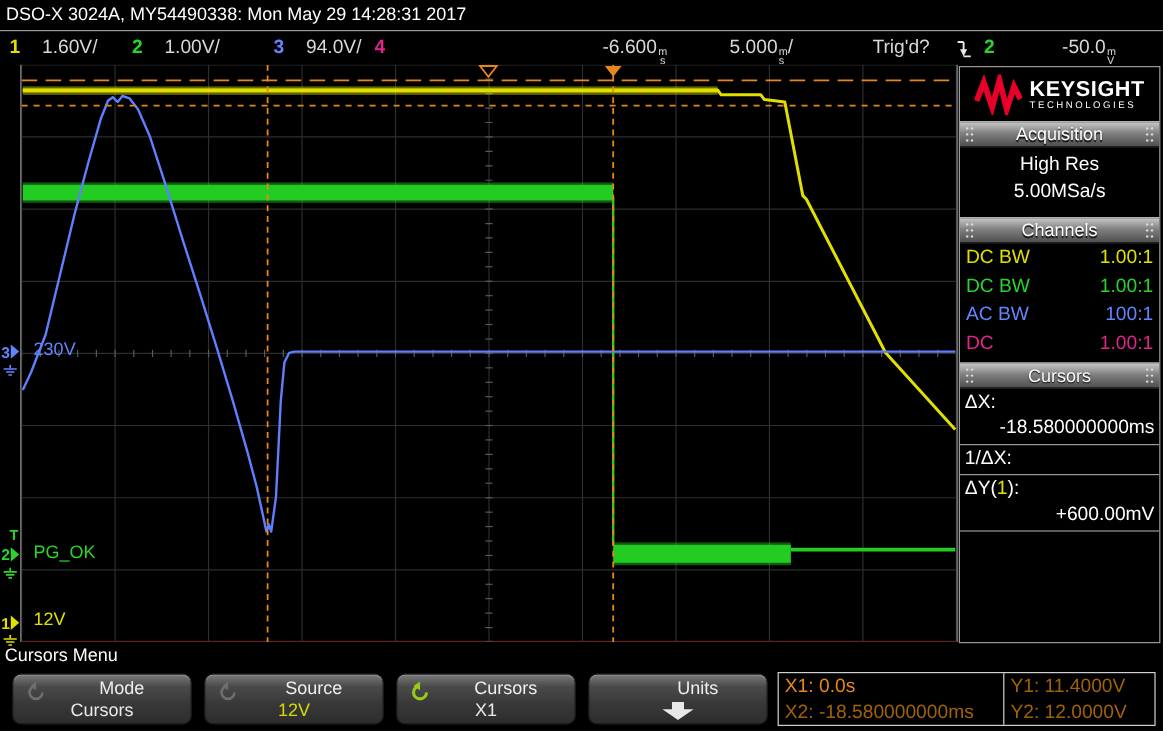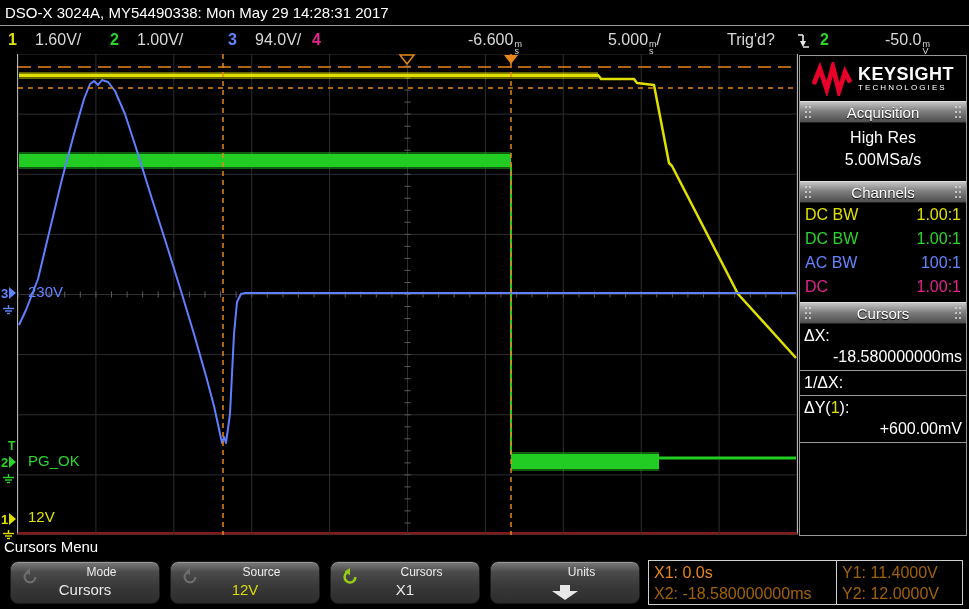--- a/index.html
+++ b/index.html
@@ -18,21 +18,21 @@
   .status-bar span.item { position:absolute; top:4px; white-space:nowrap; }
   .chnum { font-weight:bold; }
   .c1 { color:#e0e000; } .c2 { color:#2bd42b; } .c3 { color:#6285ff; } .c4 { color:#e0258c; }
   .ustack { display:inline-flex; flex-direction:column; font-size:9px; line-height:7px;
             vertical-align:-2px; margin-left:1px; }
 
   
   .main { position:absolute; top:54px; left:0; width:969px; height:482px; }
   .grid-area { position:absolute; left:17px; top:0; width:781px; height:481px;
                border-left:1px solid #b4b4b4; border-right:1px solid #b4b4b4;
-               border-bottom:3px solid #7f1d1d; background:#000; }
+               border-bottom:1px solid #7f1d1d; background:#000; }
   .grid-area svg { display:block; }
   .wave-label { position:absolute; font-size:15px; white-space:nowrap; }
   .chmark { position:absolute; left:1px; font-size:13px; font-weight:bold;
             display:flex; align-items:center; height:14px; }
   .chmark .arrow { width:0; height:0; border-top:6px solid transparent;
                    border-bottom:6px solid transparent; border-left:7px solid currentColor;
                    display:inline-block; margin-left:1px; }
   .gnd { position:absolute; left:2px; }
   .tmark { position:absolute; left:8px; font-size:12px; font-weight:bold; }
 
@@ -57,21 +57,21 @@
   .cur-group { border-bottom:1px solid #9a9a9a; padding:1px 0 2px 0; }
   .cur-label { padding-left:4px; line-height:21px; }
   .cur-value { text-align:right; padding-right:4px; line-height:22px; }
 
   
   .menu-title { position:absolute; top:538px; left:4px; color:#fff; font-size:15px; }
   .softkeys { position:absolute; top:560px; left:0; width:969px; height:46px; }
   .skbtn { position:absolute; top:1px; width:150px; height:43px; border-radius:8px;
            background:linear-gradient(#7a7a7a, #4a4a4a 25%, #383838 60%, #2d2d2d);
            border:1px solid #1a1a1a; box-shadow:inset 0 1px 0 #999; cursor:pointer; }
-  .sk-label { text-align:center; color:#eee; font-size:12px; margin-top:3px;padding-left:33px; }
+  .sk-label { text-align:center; color:#eee; font-size:15px; margin-top:3px;padding-left:33px; }
   .sk-value { text-align:center; color:#e8e8e8; font-size:15px; margin-top:2px; }
   .sk-icon { position:absolute; left:10px; top:6px; }
   .sk-icon.center { left:50%; transform:translateX(-50%); top:23px; }
   .val-yellow { color:#d8d800; }
 
   .readouts { position:absolute; left:648px; top:0; width:315px; height:45px;
               border:1px solid #d0d0d0; background:#000; display:flex; font-size:16px; }
   .rx { width:188px; border-right:1px solid #d0d0d0; padding:1px 0 0 5px; }
   .ry { flex:1; padding:1px 0 0 5px; }
   .rrow { line-height:21px; color:#a16207; white-space:nowrap; }
@@ -86,21 +86,21 @@
 
   <div class="status-bar">
     <span class="item chnum c1" style="left:8px">1</span>
     <span class="item" style="left:35px">1.60V/</span>
     <span class="item chnum c2" style="left:110px">2</span>
     <span class="item" style="left:137px">1.00V/</span>
     <span class="item chnum c3" style="left:228px">3</span>
     <span class="item" style="left:255px">94.0V/</span>
     <span class="item chnum c4" style="left:312px">4</span>
 
-    <span class="item" style="left:468px; width:90px; text-align:left">
+    <span class="item" style="left:484px; width:90px; text-align:center">
       <span>-6.600</span><span class="ustack">
           <span>m</span>
           <span>s</span>
         </span>
     </span>
     <span class="item" style="left:608px">
       <span>5.000</span><span class="ustack">
           <span>m</span>
           <span>s</span>
         </span><span>/</span>

